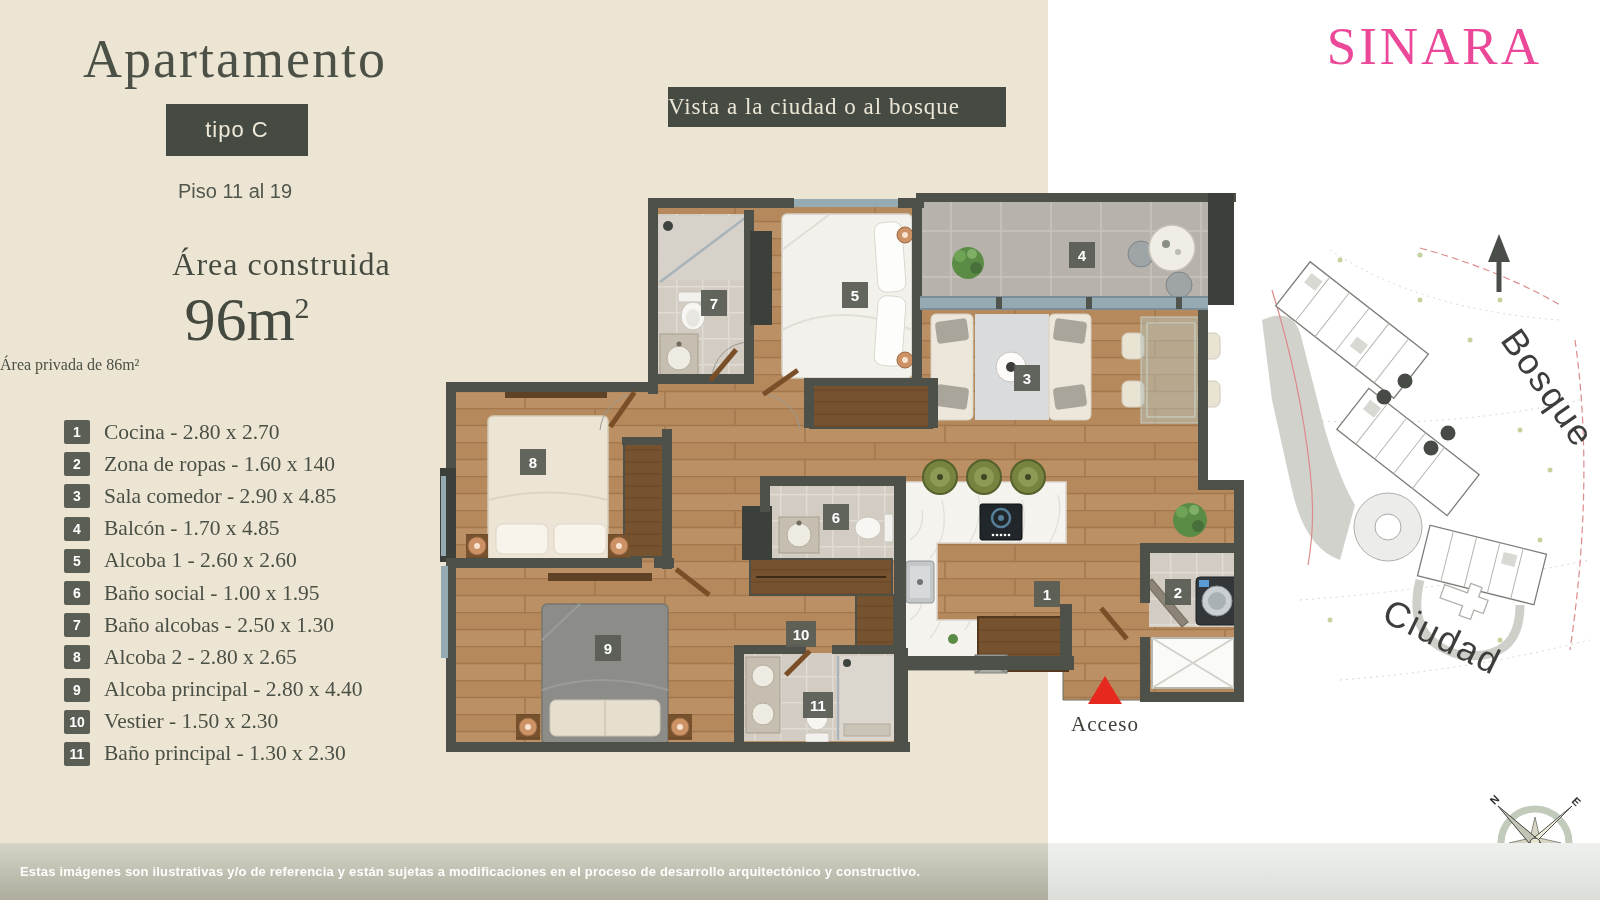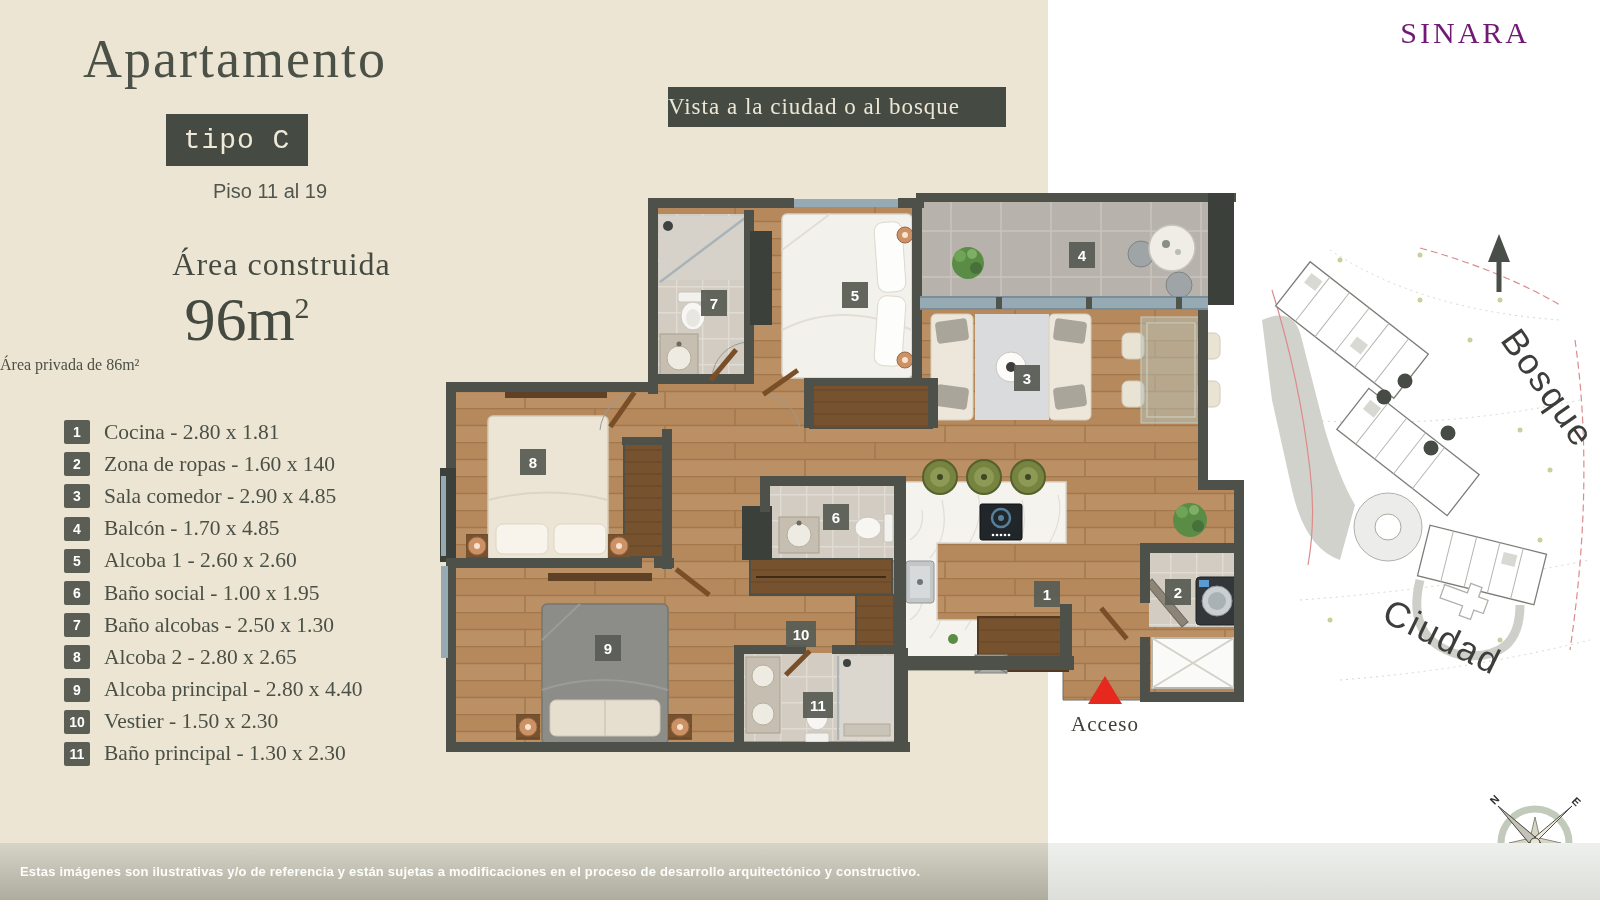--- a/index.html
+++ b/index.html
@@ -9,41 +9,41 @@
   .bg-right{position:absolute;left:1048px;top:0;width:552px;height:900px;background:#ffffff;}
   .footer-left{position:absolute;left:0;top:843px;width:1048px;height:57px;
      background:linear-gradient(#d6d4c7,#aeac9d);display:flex;align-items:center;}
   .footer-left span{color:#fdfdfb;font-size:13px;font-weight:bold;margin-left:20px;letter-spacing:.2px;}
   .footer-right{position:absolute;left:1048px;top:843px;width:552px;height:57px;
      background:linear-gradient(#eef0ed,#dcded9);}
   
   .title{position:absolute;left:0;top:28px;width:470px;text-align:center;
      font-family:"Liberation Serif",serif;font-size:54px;color:#4b5146;letter-spacing:2px;}
   .type-badge{position:absolute;left:166px;top:104px;width:142px;height:52px;background:#454a43;
-     display:flex;align-items:center;justify-content:center;color:#efe9d8;font-size:28px;
-     font-family:Liberation Mono, monospace;font-weight:300;letter-spacing:1px;margin-top:10px;}
+     display:flex;align-items:center;justify-content:center;color:#efe9d8;font-size:22px;
+     font-family:Liberation Sans, sans-serif;font-weight:300;letter-spacing:1px;}
   .floors{position:absolute;left:0;top:180px;width:470px;text-align:center;
-     font-size:20px;color:#51564d;margin-left:35px;}
+     font-size:20px;color:#51564d;}
   .area-label{position:absolute;left:0;top:246px;width:475px;text-align:center;
      font-family:"Liberation Serif",serif;font-size:32px;color:#454a40;letter-spacing:1px;padding-left:44px;}
   .area-value{position:absolute;left:0;top:284px;width:470px;text-align:center;
      font-family:"Liberation Serif",serif;font-size:62px;color:#454a40;padding-left:12px;}
   .area-value sup{font-size:30px;}
   .area-private{position:absolute;left:0;top:356px;width:475px;
      font-family:"Liberation Serif",serif;font-size:16px;color:#4b5046;}
   .legend{position:absolute;left:64px;top:416px;display:flex;flex-direction:column;}
   .legend-row{display:flex;align-items:center;height:32.2px;}
   .legend-badge{width:26px;height:24px;background:#5a5e55;color:#fff;font-size:14px;font-weight:bold;
      display:flex;align-items:center;justify-content:center;border-radius:2px;flex:0 0 26px;}
   .legend-text{margin-left:14px;font-family:"Liberation Serif",serif;font-size:21.5px;color:#4b5046;}
   .view-badge{position:absolute;left:668px;top:87px;width:338px;height:40px;background:#454a43;
      display:flex;align-items:center;justify-content:flex-start;color:#ece6d5;
      font-family:"Liberation Serif",serif;font-size:23px;letter-spacing:1px;}
-  .brand{position:absolute;right:70px;top:16px;font-family:"Liberation Serif",serif;
-     font-size:30px;color:#701a75;letter-spacing:3px;}
+  .brand{position:absolute;right:58px;top:16px;font-family:"Liberation Serif",serif;
+     font-size:53px;color:#ec4899;letter-spacing:3px;}
   svg{position:absolute;}
   #floorplan{left:430px;top:190px;}
   #siteplan{left:1250px;top:225px;}
   #compass{left:1473px;top:783px;}
 </style>
 </head>
 <body>
 
 <div class="bg-left"></div>
 <div class="bg-right"></div>
@@ -55,21 +55,21 @@
 <div class="floors">Piso 11 al 19</div>
 <div class="area-label">Área construida</div>
 <div class="area-value">
   <span>96m</span><sup>2</sup>
 </div>
 <div class="area-private">Área privada de 86m²</div>
 
 <div class="legend">
     <div class="legend-row">
       <span class="legend-badge">1</span>
-      <span class="legend-text">Cocina - 2.80 x 1.81</span>
+      <span class="legend-text">Cocina - 2.80 x 2.70</span>
     </div>
     <div class="legend-row">
       <span class="legend-badge">2</span>
       <span class="legend-text">Zona de ropas - 1.60 x 140</span>
     </div>
     <div class="legend-row">
       <span class="legend-badge">3</span>
       <span class="legend-text">Sala comedor - 2.90 x 4.85</span>
     </div>
     <div class="legend-row">

